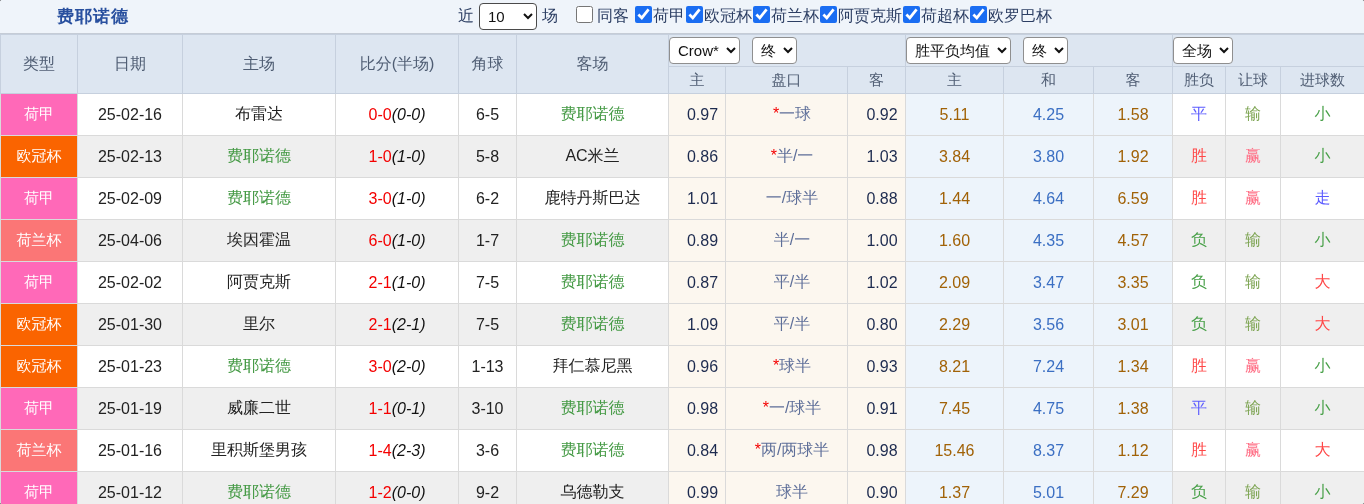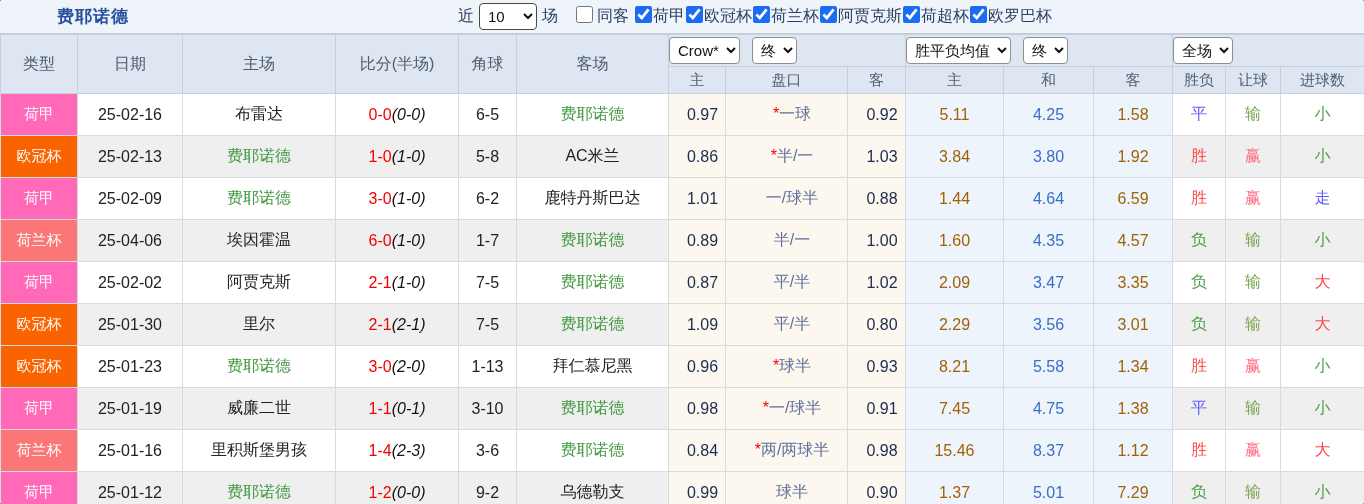--- a/index.html
+++ b/index.html
@@ -263,21 +263,21 @@
     <td class="badge t-orange">欧冠杯</td>
     <td>25-01-23</td>
     <td class="hl">费耶诺德</td>
     <td><span class="score-main">3-0</span><span class="score-half">(2-0)</span></td>
     <td>1-13</td>
     <td>拜仁慕尼黑</td>
     <td class="cream odds">0.96</td>
     <td class="cream"><span class="star">*</span><span class="hcp-text">球半</span></td>
     <td class="cream odds">0.93</td>
     <td class="sky avg-side">8.21</td>
-    <td class="sky avg-draw">5.58</td>
+    <td class="sky avg-draw">7.24</td>
     <td class="sky avg-side">1.34</td>
     <td class="c-red">胜</td>
     <td class="c-pink">赢</td>
     <td class="c-green">小</td>
   </tr>
 
   <tr>
     <td class="badge t-pink">荷甲</td>
     <td>25-01-19</td>
     <td>威廉二世</td>

